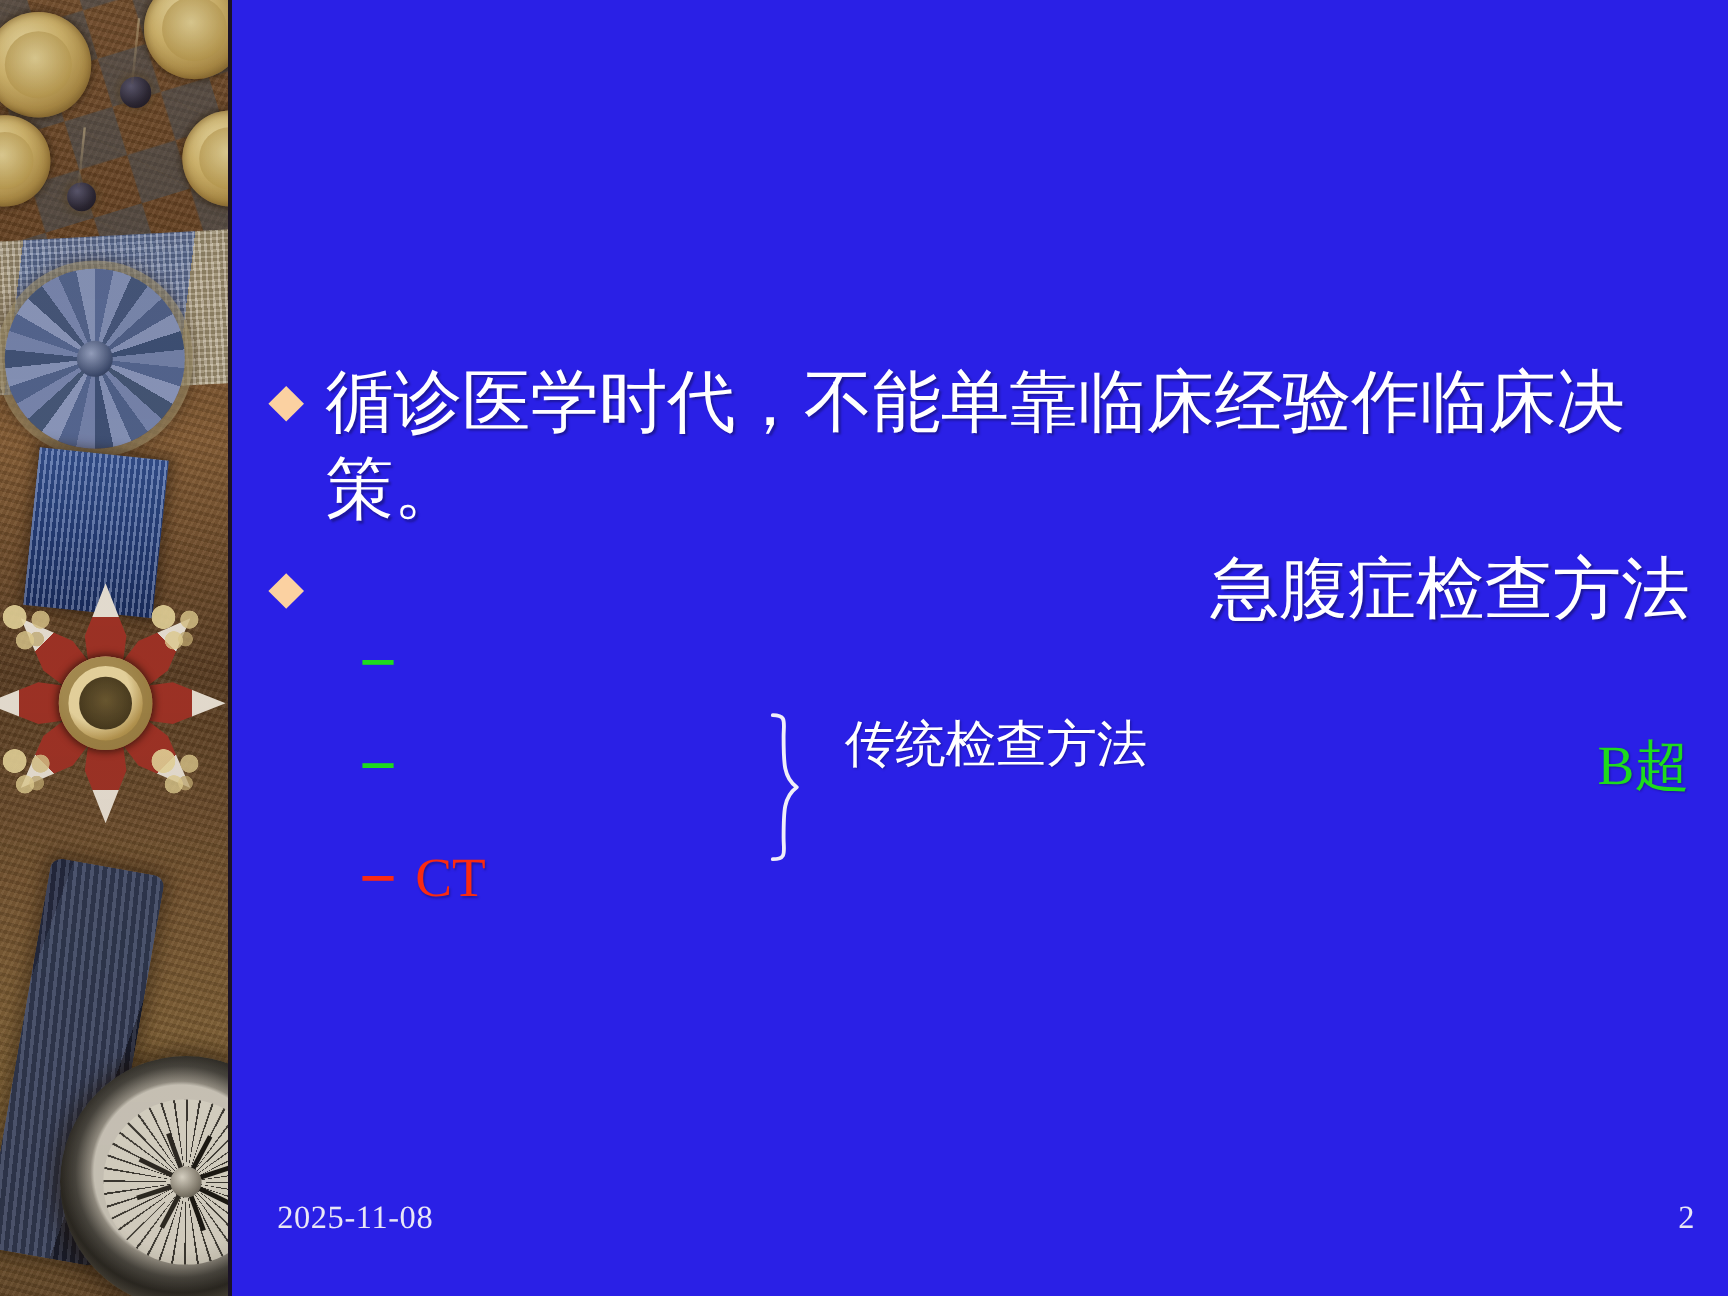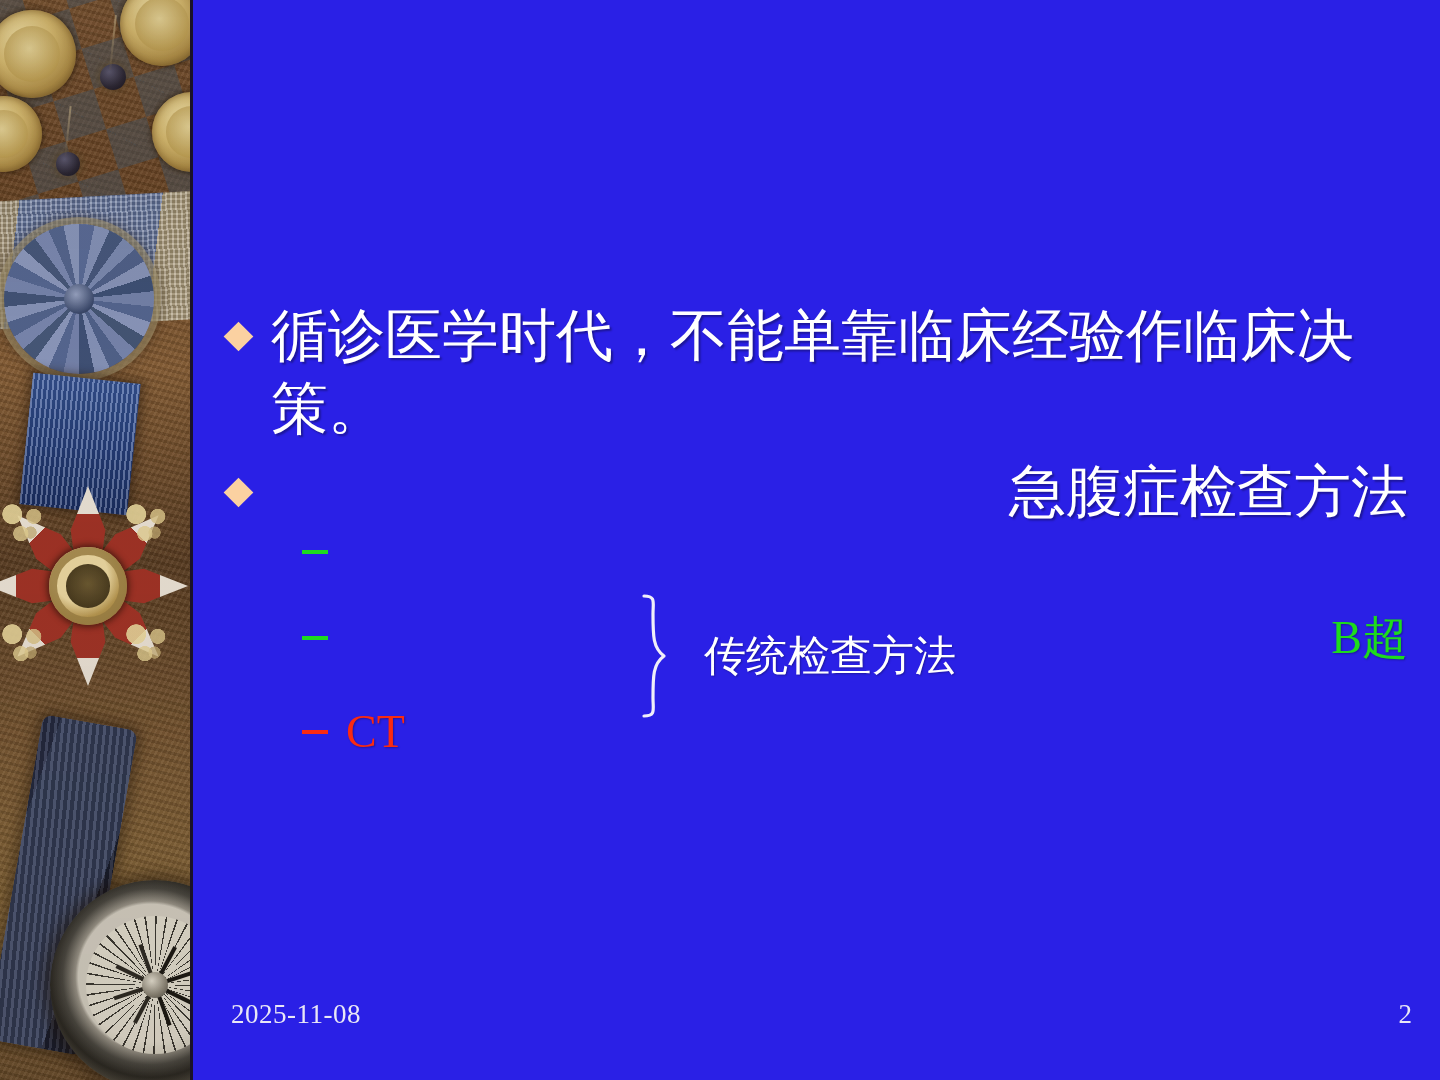--- a/index.html
+++ b/index.html
@@ -286,21 +286,21 @@
   #sub-3 { margin-top: 48px; }
 
   
   #brace-group {
     position: absolute;
     left: 630px;
     top: 592px;
     width: 420px;
     height: 128px;
     display: flex;
-    align-items: center;
+    align-items: flex-start;
   }
   #brace-svg { flex: 0 0 auto; }
   #annotation {
     color: #ffffff;
     font-size: 42px;
     margin-left: 28px;
     white-space: nowrap;
     text-shadow: 1px 1px 2px rgba(0,0,0,.30);
   }
 

